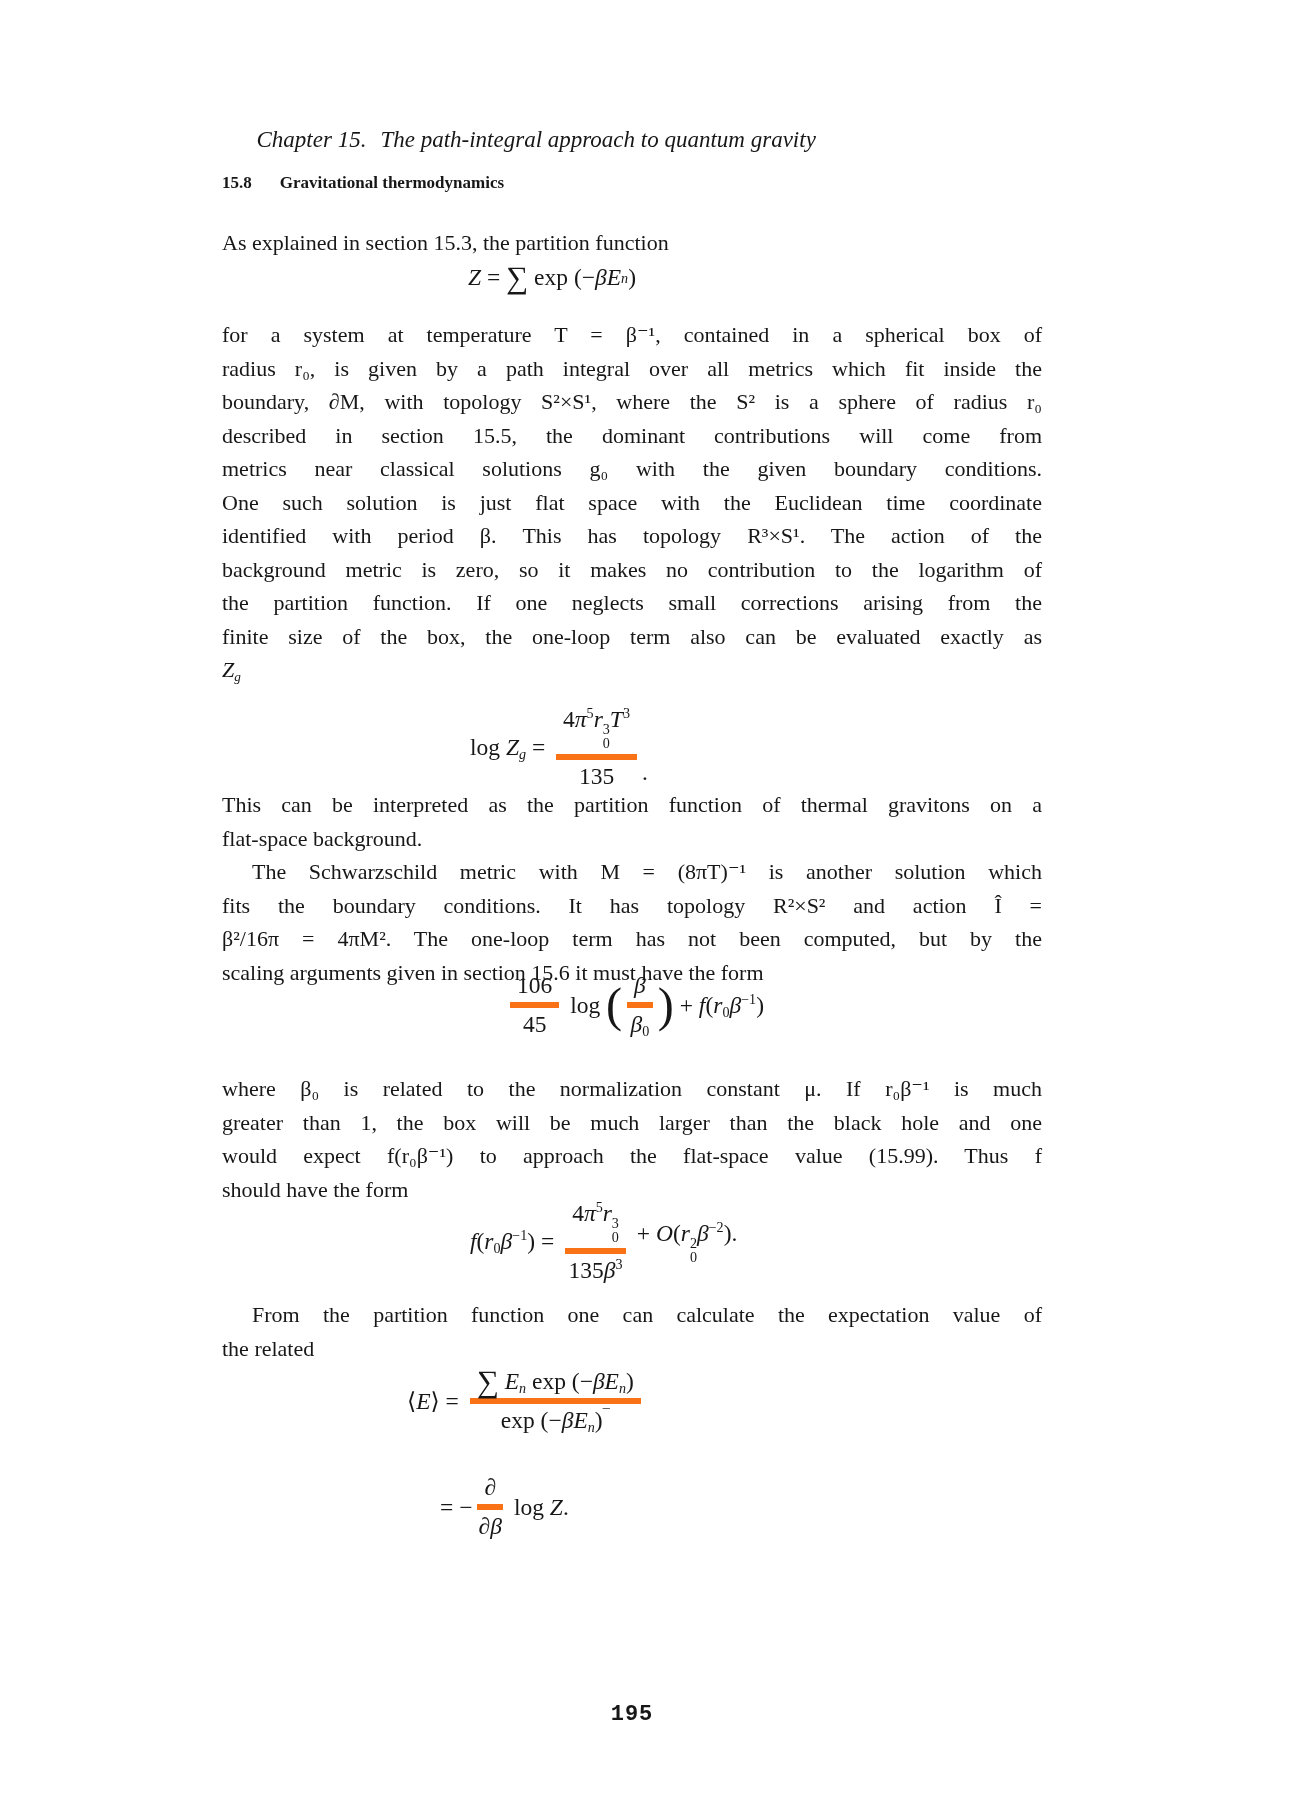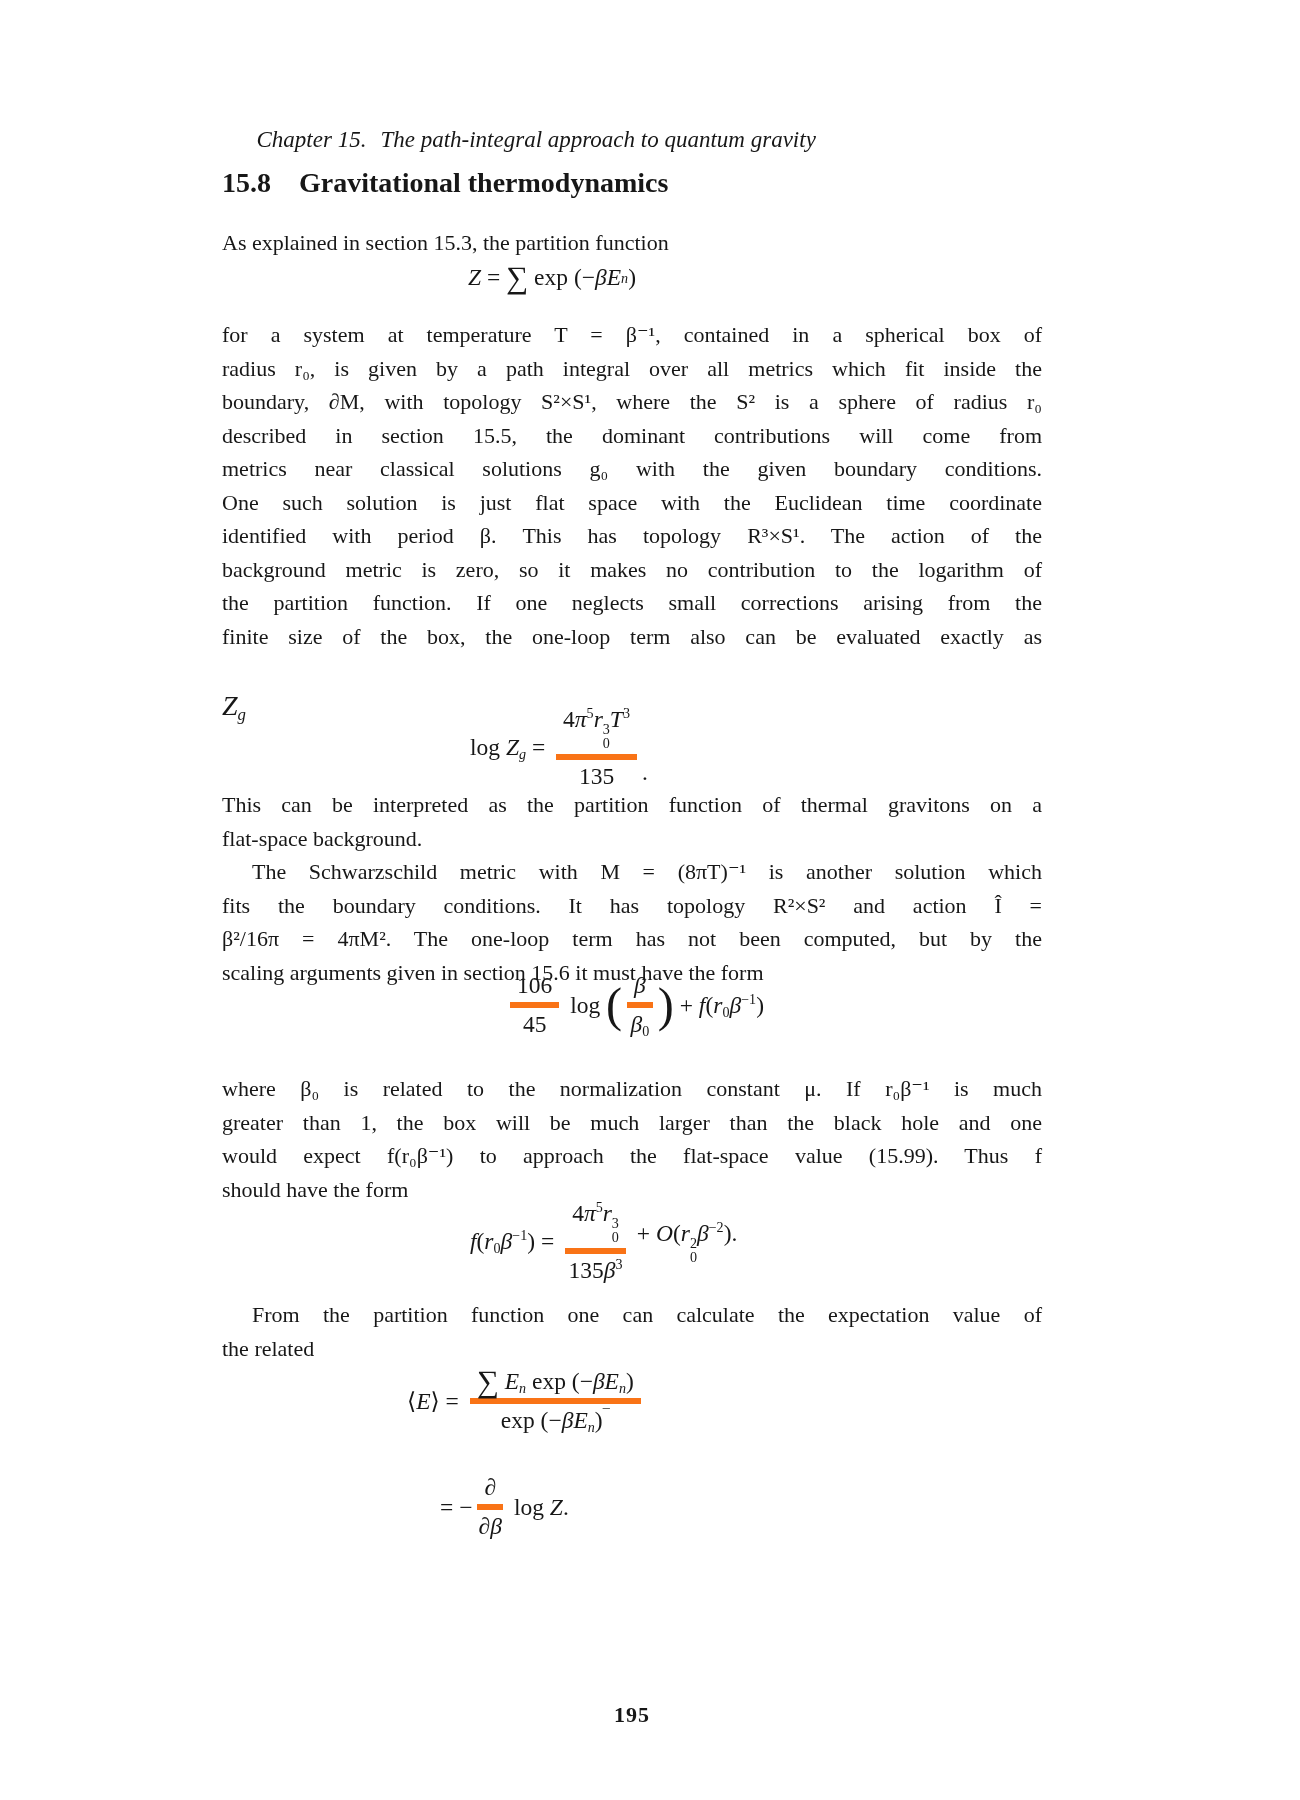--- a/index.html
+++ b/index.html
@@ -4,48 +4,48 @@
 <style>
   html,body{margin:0;padding:0;background:#ffffff;}
   .page{position:relative;width:1110px;height:1800px;background:#ffffff;overflow:hidden;
         font-family:"Liberation Serif","DejaVu Serif",serif;color:#171717;}
   .content{position:absolute;left:222px;top:0;width:820px;height:1800px;}
   .block{position:absolute;left:0;width:100%;}
 
   .running-head{font-style:italic;font-size:23px;line-height:30px;white-space:pre;}
   .running-head .gap{display:inline-block;width:14px;}
 
-  .section-heading{font-weight:700;font-size:28px;line-height:30px;}
+  .section-heading{font-weight:700;font-size:17px;line-height:30px;}
   .section-heading .sec-num{margin-right:28px;}
 
   .para{font-size:22px;}
   .lines .tline{line-height:33.5px;text-align:justify;text-align-last:justify;}
   .para .lines .tline:last-child{text-align-last:auto;}
   .para.cont .lines .tline:last-child{text-align-last:justify;}
   .para.indent-first .lines .tline:first-child{text-indent:30px;}
-  .plain-line{line-height:33.5px;font-size:28px;margin-top:36px;}
+  .plain-line{line-height:33.5px;font-size:22px;}
 
   
   .eq-row{display:flex;align-items:center;justify-content:flex-start;font-size:23.5px;}
   .eq-row [data-bind-segs]{white-space:pre;}
   .eq{display:inline-flex;align-items:center;}
   .eq-label{position:absolute;right:0;top:50%;transform:translateY(-50%);font-size:22.5px;}
   .frac{display:inline-flex;flex-direction:column;align-items:center;margin:0 5px;}
   .frac .fnum{padding:0 7px 3px 7px;border-bottom:6px solid #f97316;white-space:pre;}
   .frac .fden{padding-top:3px;white-space:pre;}
   .sup{font-size:0.6em;vertical-align:0.62em;line-height:0;}
   .sub{font-size:0.6em;vertical-align:-0.3em;line-height:0;}
   .it{font-style:italic;}
   .bigsym{font-size:1.32em;line-height:0;vertical-align:-0.1em;}
   .stack{display:inline-flex;flex-direction:column;font-size:0.6em;line-height:1.02;
          vertical-align:-0.5em;text-align:left;}
   .bigp{font-size:2.05em;font-weight:400;line-height:0;transform:scaleY(1.02);}
   .eq-tail-low{align-self:flex-end;margin-bottom:4px;}
 
-  .page-number{text-align:center;font-size:22px;font-weight:700;letter-spacing:1px;}
+  .page-number{text-align:center;font-size:22px;font-weight:700;letter-spacing:1px;font-family:Liberation Mono, monospace;}
 
   
   .b-head{top:95px;}
   .b-sec{top:168px;}
   .b-p1{top:226px;}
   .b-eqA{top:264px;padding-left:246px;}
   .b-p2{top:318px;}
   .b-eq99{top:706px;padding-left:248px;}
   .b-p3{top:788px;}
   .b-p4{top:855px;}

